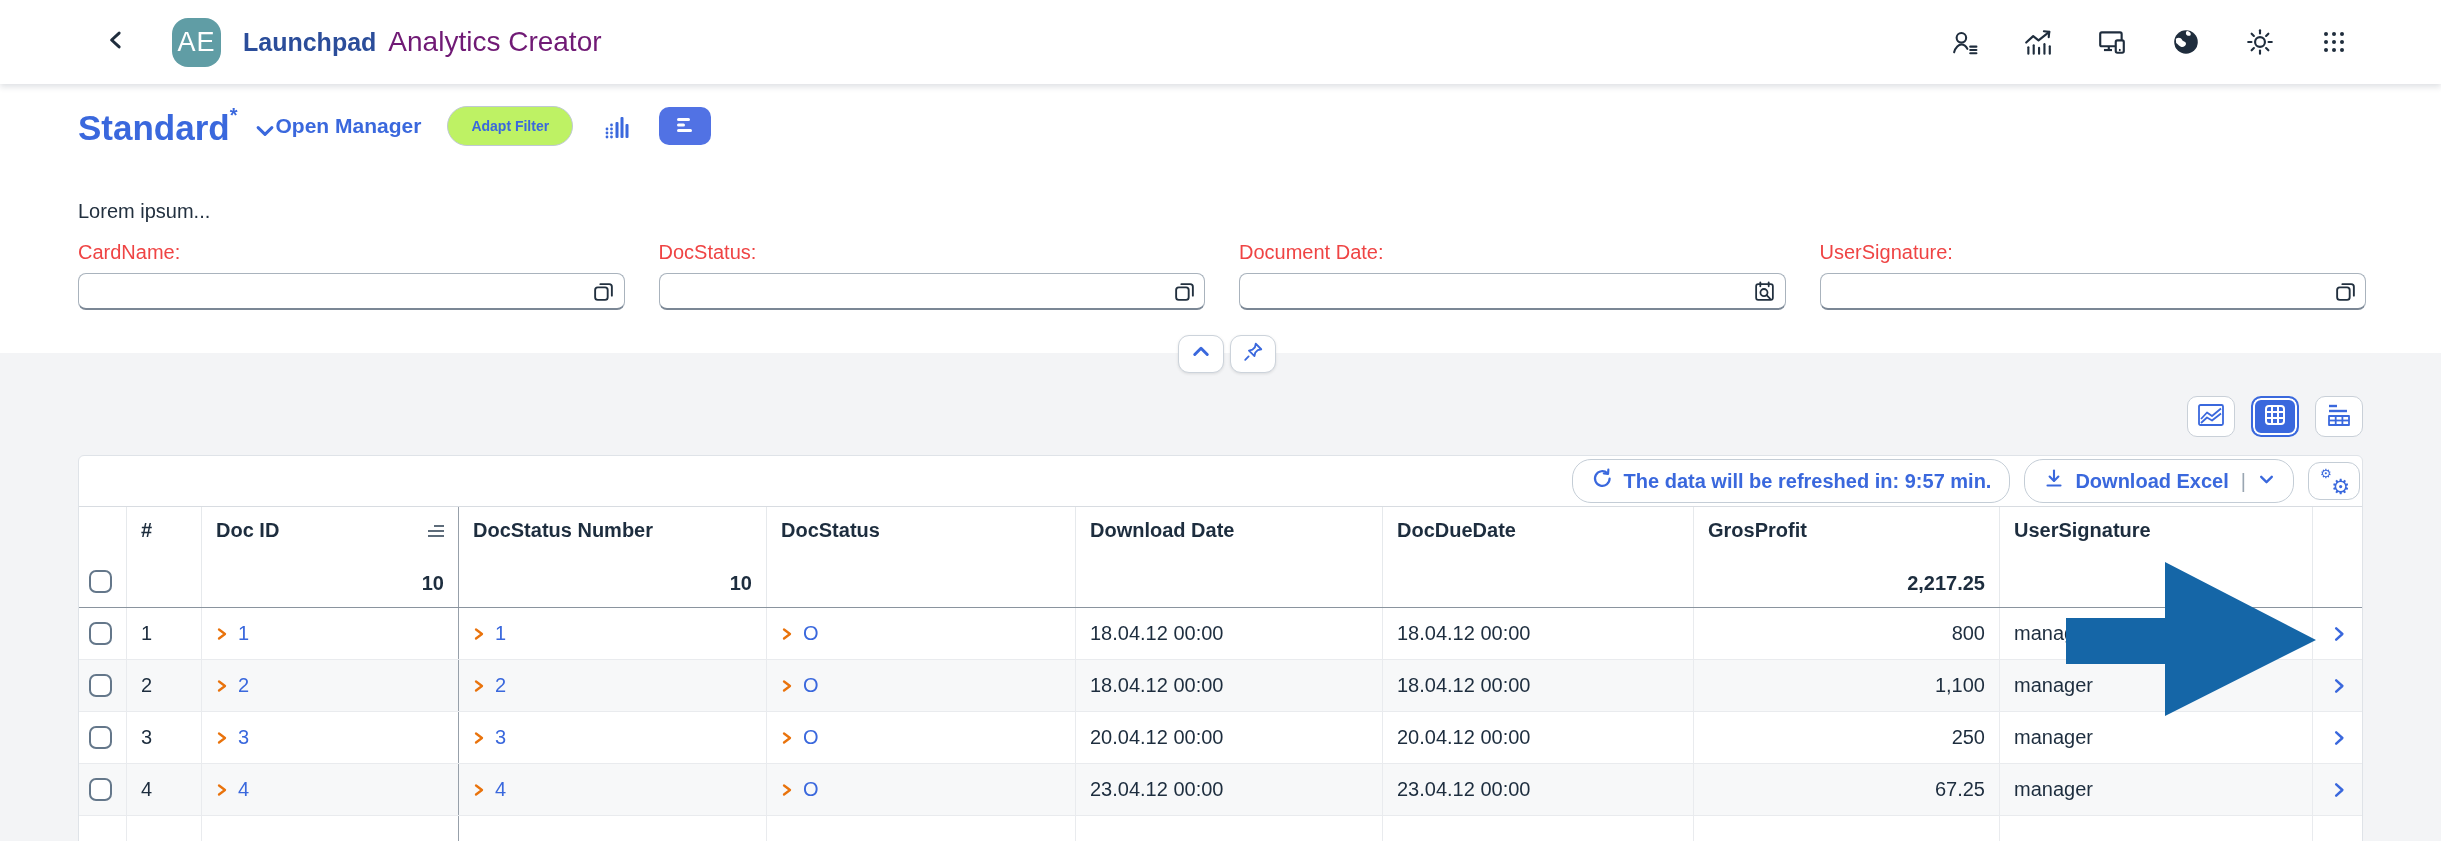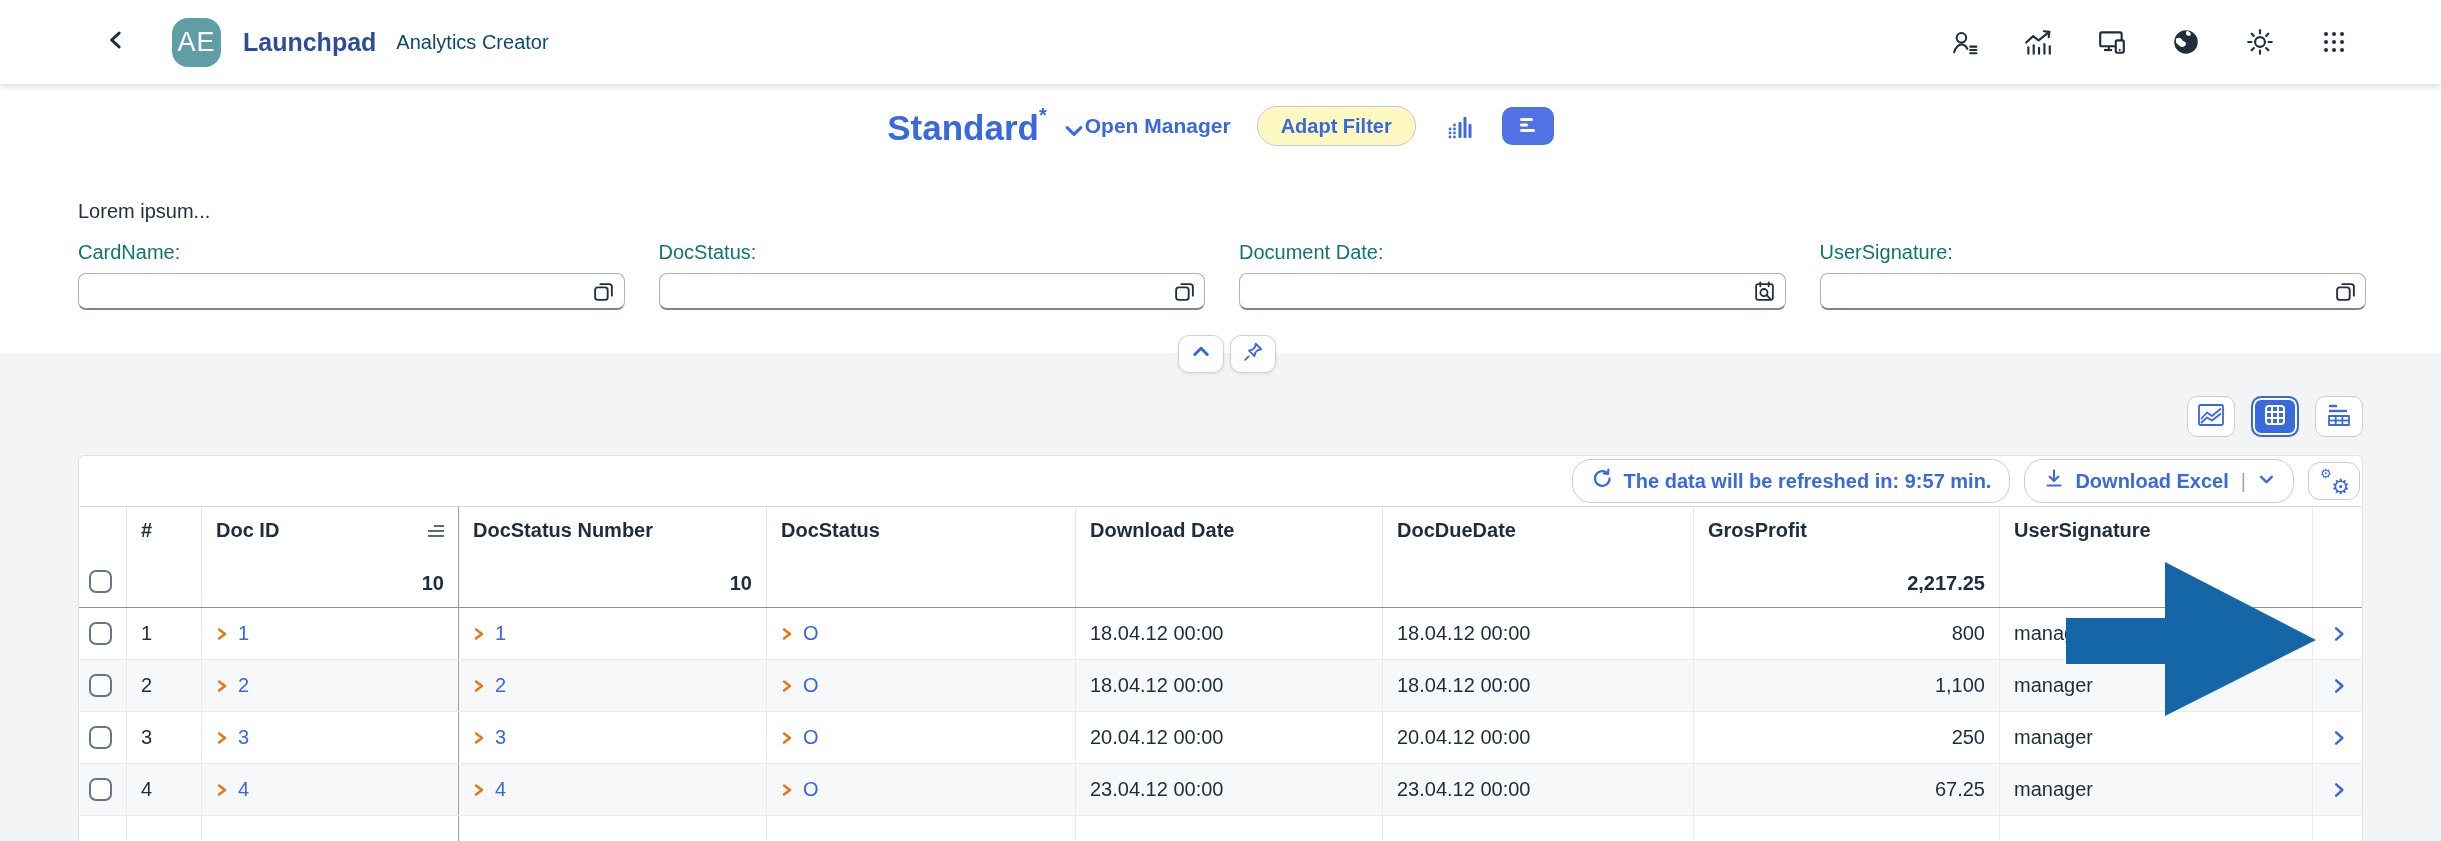--- a/index.html
+++ b/index.html
@@ -17,45 +17,45 @@
 
   
   .shell{position:absolute;top:0;left:0;width:100%;height:84px;background:#fff;
          display:flex;align-items:center;padding:0 92px 0 96px;
          box-shadow:0 3px 6px rgba(29,45,62,.14);z-index:10;}
   .shell .back{width:40px;height:40px;display:flex;align-items:center;justify-content:center;cursor:pointer;}
   .logo{width:49px;height:49px;border-radius:16px;background:var(--logo-teal);color:#fff;
         display:flex;align-items:center;justify-content:center;font-size:27px;font-weight:400;
         letter-spacing:1px;margin:0 22px 0 36px;}
   .shell-title{font-size:25px;font-weight:700;color:var(--title-blue);}
-  .shell-subtitle{font-size:20px;color:#0c4a6e;margin-left:20px;}
+  .shell-subtitle{font-size:28px;color:#701a75;margin-left:12px;}
   .shell-actions{margin-left:auto;display:flex;align-items:center;gap:44px;}
   .shell-icon-btn{width:30px;height:30px;display:flex;align-items:center;justify-content:center;cursor:pointer;}
 
   
   .variant-row{position:absolute;top:96px;left:78px;right:78px;height:60px;
-               display:flex;align-items:center;justify-content:center;}
+               display:flex;align-items:center;justify-content:flex-start;}
   .variant-sel{display:flex;align-items:flex-start;gap:16px;cursor:pointer;}
   .variant-name{font-size:35px;font-weight:700;color:var(--accent);line-height:1.1;}
   .variant-name sup{font-size:20px;vertical-align:18px;}
   .variant-caret{margin-top:16px;}
   .variant-actions{display:flex;align-items:center;gap:26px;}
   .open-manager{color:var(--accent);font-size:21px;font-weight:700;cursor:pointer;}
-  .adapt-filter{background:#fef9c3;border:1px solid #bfc9d3;border-radius:20px;height:40px;
-                padding:0 23px;color:var(--accent);font-size:20px;font-weight:700;
+  .adapt-filter{background:#bef264;border:1px solid #bfc9d3;border-radius:20px;height:40px;
+                padding:0 23px;color:var(--accent);font-size:14px;font-weight:700;
                 display:flex;align-items:center;cursor:pointer;}
   .mini-chart-btn{width:34px;height:34px;display:flex;align-items:center;justify-content:center;cursor:pointer;}
   .filter-toggle-btn{width:52px;height:38px;border-radius:10px;background:#5172e4;border:none;
                 display:flex;align-items:center;justify-content:center;cursor:pointer;}
 
   
   .desc{position:absolute;top:200px;left:78px;font-size:20px;color:#22303f;}
   .filters{position:absolute;top:241px;left:78px;right:75px;display:flex;gap:34px;}
   .filter-group{flex:1;}
-  .filter-label{font-size:20px;color:#0f766e;margin-bottom:9px;}
+  .filter-label{font-size:20px;color:#ef4444;margin-bottom:9px;}
   .filter-input-wrap{position:relative;height:37px;}
   .filter-input{width:100%;height:37px;border:1px solid #a9b3bd;border-bottom:2px solid #7b8795;
                 border-radius:8px;background:#fff;padding:0 44px 0 12px;font-size:20px;
                 font-family:inherit;color:#1d2d3e;outline:none;}
   .input-icon{position:absolute;right:9px;top:6px;width:24px;height:24px;cursor:pointer;
               display:flex;align-items:center;justify-content:center;}
 
   
   .fabs{position:absolute;top:335px;left:1178px;display:flex;gap:6px;z-index:20;}
   .fab{width:46px;height:38px;background:#fff;border:1px solid #ccd3db;border-radius:11px;

